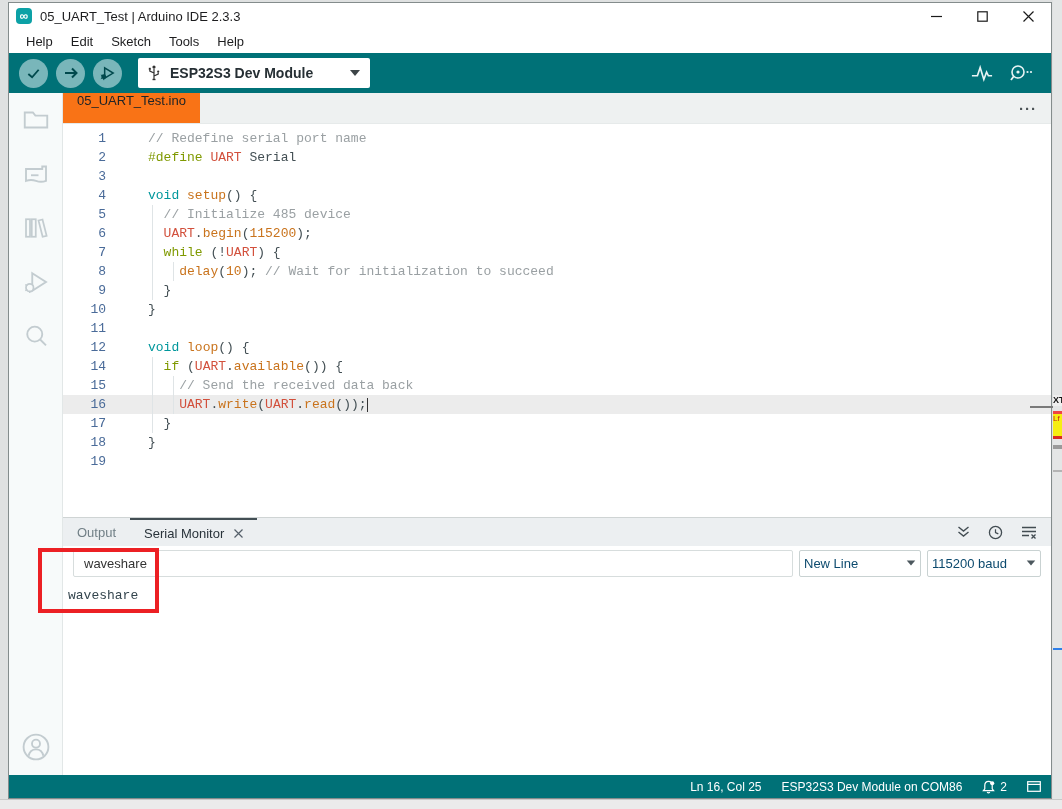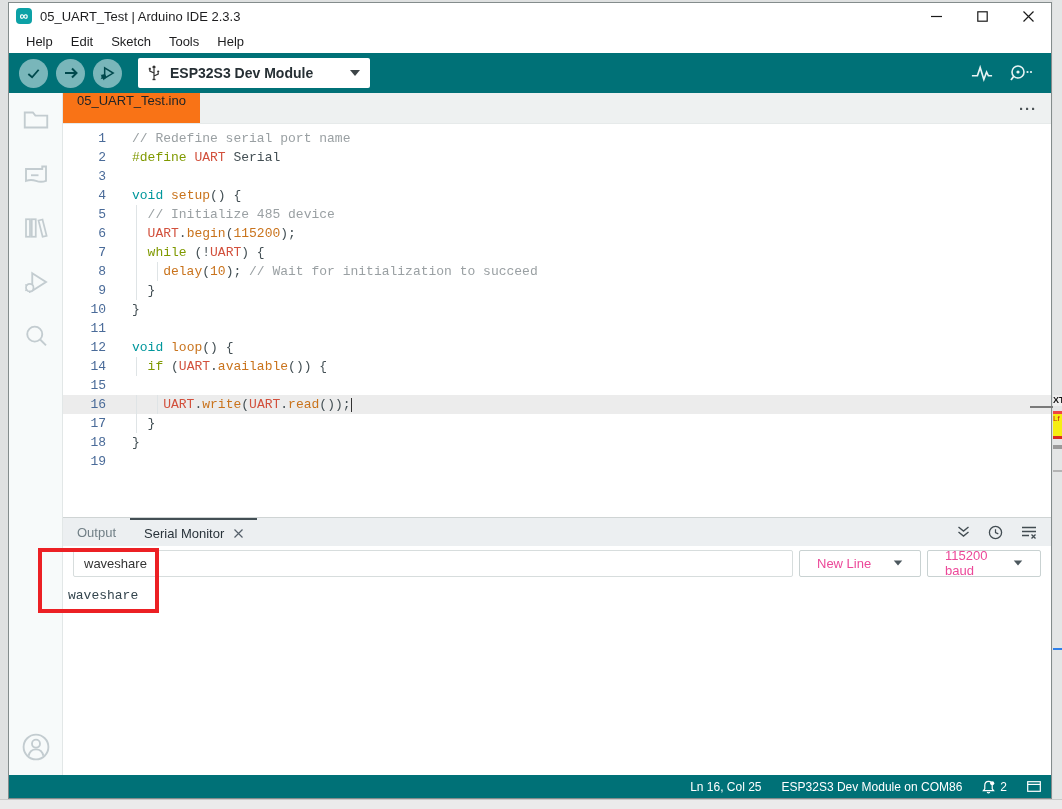--- a/index.html
+++ b/index.html
@@ -51,21 +51,21 @@
   .etab { background:#f97316; padding:0 14px; display:flex; font-size:13px; color:#202427; min-width:130px; }
   .tab-more { margin-left:auto; display:flex; align-items:center; padding-right:14px; color:#4c5356;
               font-size:15px; font-weight:bold; letter-spacing:1px; }
 
   
   .editor { flex:1 1 auto; background:#fff; padding-top:5px; overflow:hidden; position:relative;
             font-family:"Liberation Mono","DejaVu Sans Mono",monospace; font-size:13px; }
   .code-line { display:flex; height:19px; line-height:19px; white-space:pre; }
   .code-line.current { background:#ececec; }
   .gutter { flex:0 0 43px; text-align:right; color:#4a6b99; }
-  .code-text { margin-left:26px; }
+  .code-text { margin-left:42px; }
   .code-text.g1, .code-text.g2 { background-repeat:no-repeat; }
   .code-text.g1 { background-image:linear-gradient(#dfe4e6,#dfe4e6); background-size:1px 100%; background-position:4px 0; }
   .code-text.g2 { background-image:linear-gradient(#dfe4e6,#dfe4e6),linear-gradient(#dfe4e6,#dfe4e6);
                   background-size:1px 100%,1px 100%; background-position:4px 0,25px 0; }
   .tk-cm { color:#9aa0a3; }
   .tk-pp, .tk-kwc { color:#7f9900; }
   .tk-mac { color:#d2503c; }
   .tk-kw { color:#00979c; }
   .tk-fn, .tk-num { color:#c9731c; }
   .tk-pl { color:#434f54; }
@@ -77,21 +77,21 @@
   .ptab { display:flex; align-items:center; padding:0 14px; font-size:13px; }
   .ptab.inactive { color:#717f86; }
   .ptab.active { color:#29333a; border-top:2px solid #434f54; }
   .ptab .close-x { margin-left:10px; color:#55606a; display:flex; }
   .panel-header-right { margin-left:auto; display:flex; align-items:center; gap:18px; padding-right:14px; color:#424c52; }
 
   .serial-input-row { height:34px; background:#fff; display:flex; align-items:center; padding:0 10px; gap:6px; flex:0 0 auto; }
   .serial-input { flex:1 1 auto; height:27px; border:1px solid #d7dddd; border-radius:2px; padding:0 10px;
                   font-size:13px; color:#333; outline:none; font-family:"Liberation Sans",sans-serif; }
   .dropdown { height:27px; background:#fff; border:1px solid #c9d2d2; border-radius:2px;
-              display:flex; align-items:center; padding:0 17px; font-size:13px; color:#ec4899; }
+              display:flex; align-items:center; padding:0 4px; font-size:13px; color:#0c4a6e; }
   .dropdown .caret-down { border-top-color:#4c585e; margin-left:auto; transform:scale(0.85); }
   .dd-newline { width:122px; }
   .dd-baud { width:114px; }
 
   .serial-output { flex:1 1 auto; background:#fff; padding:8px 0 0 5px;
                    font-family:"Liberation Mono","DejaVu Sans Mono",monospace; font-size:13px; color:#34454e; }
 
   
   .statusbar { height:23px; background:#007177; color:#fff; display:flex; align-items:center;
                justify-content:flex-end; gap:20px; padding-right:10px; font-size:12px; flex:0 0 auto; }
@@ -263,21 +263,21 @@
               <div class="code-line"><span class="gutter">4</span><span class="code-text"><span class="tk-kw">void</span><span class="tk-pl"> </span><span class="tk-fn">setup</span><span class="tk-pl">() {</span></span></div>
               <div class="code-line"><span class="gutter">5</span><span class="code-text g1"><span class="tk-pl">  </span><span class="tk-cm">// Initialize 485 device</span></span></div>
               <div class="code-line"><span class="gutter">6</span><span class="code-text g1"><span class="tk-pl">  </span><span class="tk-mac">UART</span><span class="tk-pl">.</span><span class="tk-fn">begin</span><span class="tk-pl">(</span><span class="tk-num">115200</span><span class="tk-pl">);</span></span></div>
               <div class="code-line"><span class="gutter">7</span><span class="code-text g1"><span class="tk-pl">  </span><span class="tk-kwc">while</span><span class="tk-pl"> (!</span><span class="tk-mac">UART</span><span class="tk-pl">) {</span></span></div>
               <div class="code-line"><span class="gutter">8</span><span class="code-text g2"><span class="tk-pl">    </span><span class="tk-fn">delay</span><span class="tk-pl">(</span><span class="tk-num">10</span><span class="tk-pl">); </span><span class="tk-cm">// Wait for initialization to succeed</span></span></div>
               <div class="code-line"><span class="gutter">9</span><span class="code-text g1"><span class="tk-pl">  }</span></span></div>
               <div class="code-line"><span class="gutter">10</span><span class="code-text"><span class="tk-pl">}</span></span></div>
               <div class="code-line"><span class="gutter">11</span><span class="code-text"></span></div>
               <div class="code-line"><span class="gutter">12</span><span class="code-text"><span class="tk-kw">void</span><span class="tk-pl"> </span><span class="tk-fn">loop</span><span class="tk-pl">() {</span></span></div>
               <div class="code-line"><span class="gutter">14</span><span class="code-text g1"><span class="tk-pl">  </span><span class="tk-kwc">if</span><span class="tk-pl"> (</span><span class="tk-mac">UART</span><span class="tk-pl">.</span><span class="tk-fn">available</span><span class="tk-pl">()) {</span></span></div>
-              <div class="code-line"><span class="gutter">15</span></div>
+              <div class="code-line"><span class="gutter">15</span><span class="code-text g2"><span class="tk-pl">    </span><span class="tk-cm">// Send the received data back</span></span></div>
               <div class="code-line current"><span class="gutter">16</span><span class="code-text g2"><span class="tk-pl">    </span><span class="tk-mac">UART</span><span class="tk-pl">.</span><span class="tk-fn">write</span><span class="tk-pl">(</span><span class="tk-mac">UART</span><span class="tk-pl">.</span><span class="tk-fn">read</span><span class="tk-pl">());</span><span class="caret-text"></span></span></div>
               <div class="code-line"><span class="gutter">17</span><span class="code-text g1"><span class="tk-pl">  }</span></span></div>
               <div class="code-line"><span class="gutter">18</span><span class="code-text"><span class="tk-pl">}</span></span></div>
               <div class="code-line"><span class="gutter">19</span><span class="code-text"></span></div>
             </div>
         </div>
 
         <div class="panel">
           <div class="panel-header">
             <div class="ptab inactive">

